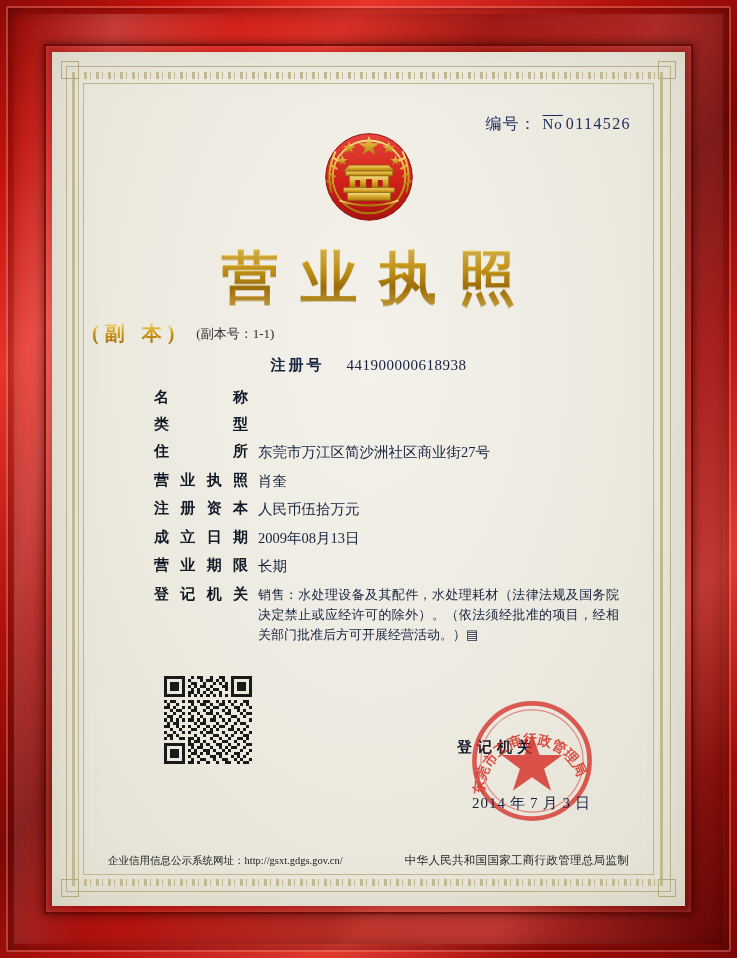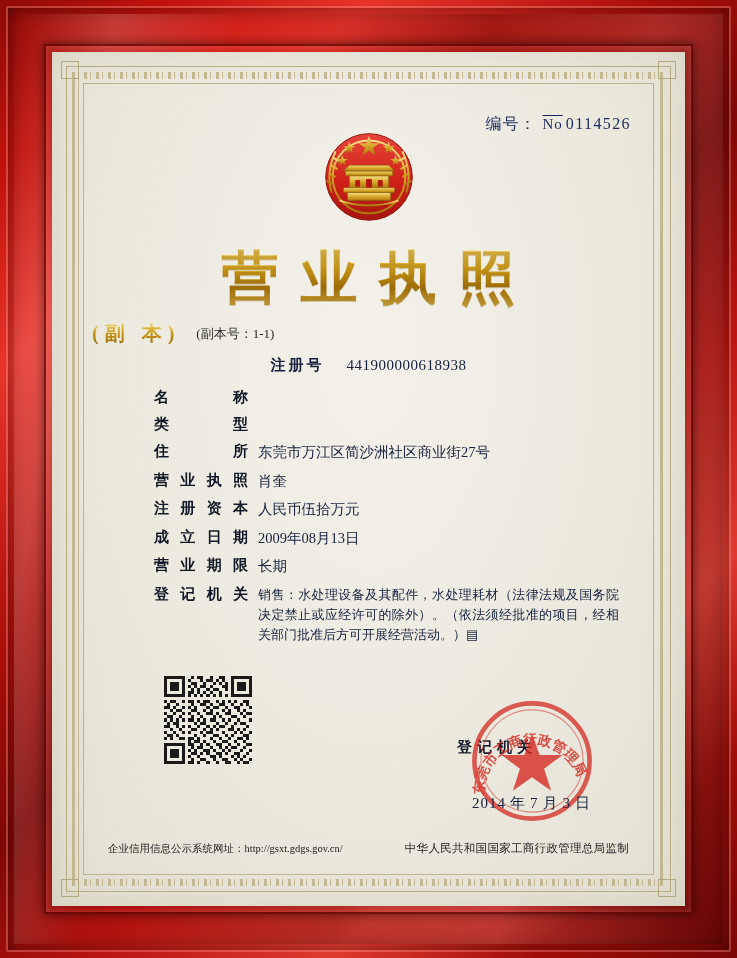--- a/index.html
+++ b/index.html
@@ -259,21 +259,21 @@
     white-space: nowrap;
     letter-spacing: 1px;
   }
   .date-row span { margin: 5px 2px; }
 
   
   .footer {
     position: absolute;
     left: 16px;
     right: 16px;
-    bottom: 16px;
+    bottom: 4px;
     display: flex;
     justify-content: space-between;
     align-items: baseline;
     font-size: 11px;
     color: #222;
   }
   .footer-left { font-size: 10.5px; }
   .footer-right { font-size: 11.5px; letter-spacing: 0.3px; }
 </style>
 </head>

